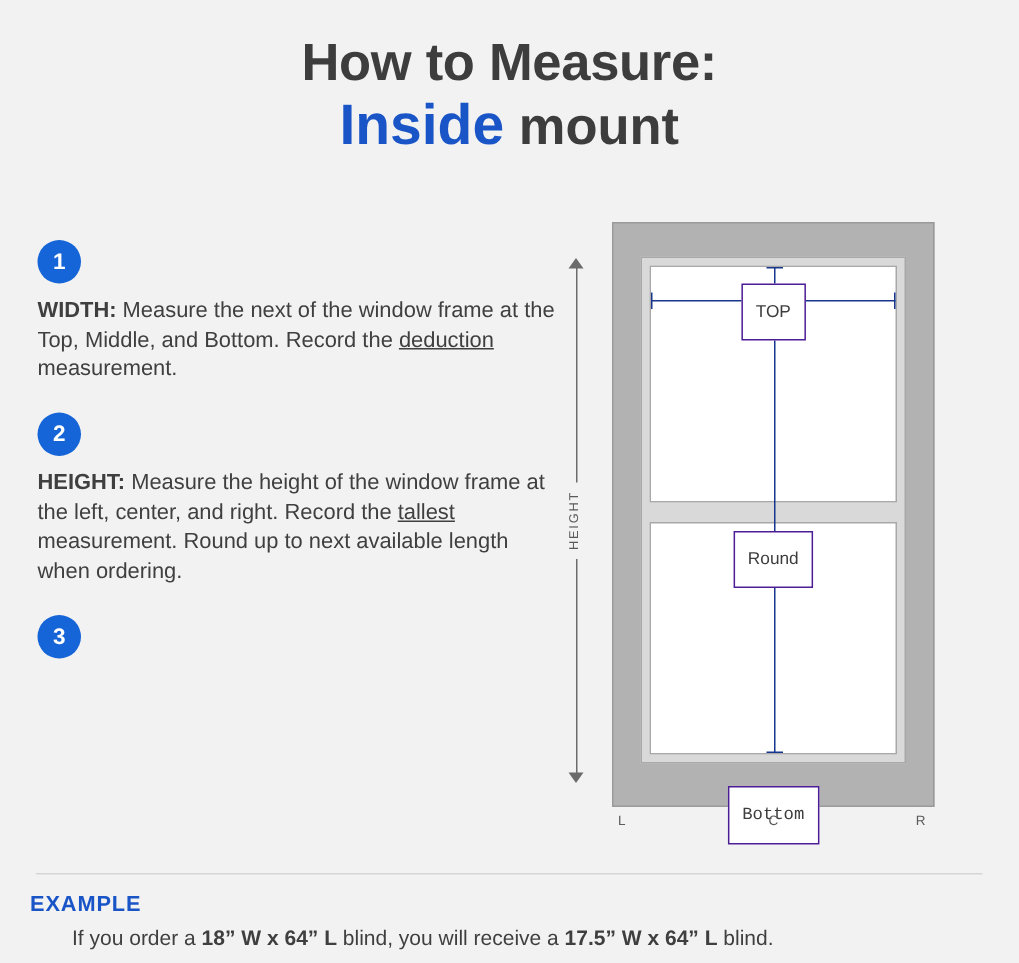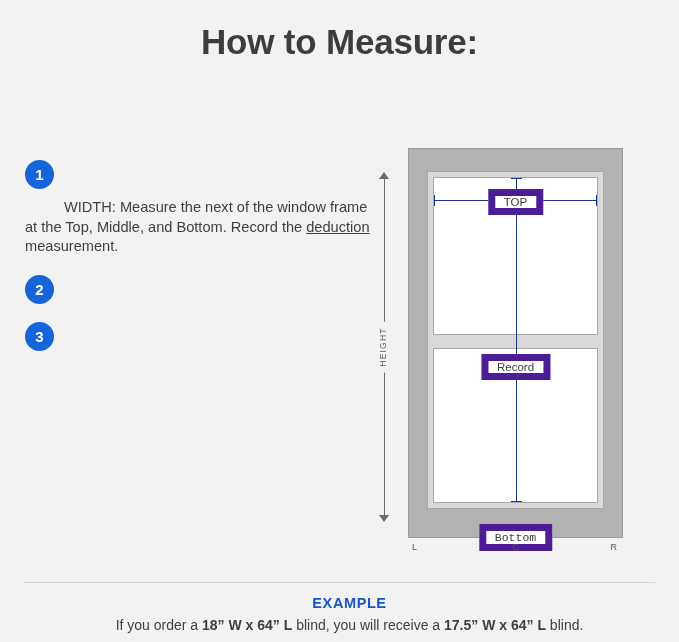--- a/index.html
+++ b/index.html
@@ -68,22 +68,21 @@
     align-items: center;
     justify-content: center;
     margin-bottom: 9px;
   }
   .step-text {
     font-size: 14.6px;
     line-height: 1.35;
     color: #3f3f3f;
   }
   .step-text .label {
-    font-weight: normal;
-    margin-left: 39px;
+    font-weight: bold;
   }
   .u {
     text-decoration: underline;
   }
 
   
   .diagram {
     position: absolute;
     left: 378px;
     top: 130px;
@@ -229,24 +228,24 @@
     background: #17378f;
   }
   .tick {
     position: absolute;
     background: #17378f;
   }
 
   .pane-label {
     position: absolute;
     background: #ffffff;
-    border: 7px solid #4c1d95;
+    border: 1px solid #4c1d95;
     font-size: 11.5px;
     color: #3d3d3d;
-    padding: 0 9px;
+    padding: 12px 9px;
     white-space: nowrap;
   }
   .lbl-top { left: 50%; transform: translateX(-50%); top: 40px; }
   .lbl-middle { left: 50%; transform: translateX(-50%); top: 205px; }
   .lbl-bottom { left: 50%; transform: translateX(-50%); top: 375px; font-family: Liberation Mono, monospace; }
 
   .foot-marks {
     position: absolute;
     left: 30px;
     top: 412px;
@@ -268,58 +267,65 @@
     right: 24px;
     top: 582px;
     height: 1px;
     background: #d5d5d5;
   }
   .example {
     position: absolute;
     left: 0;
     right: 0;
     top: 595px;
-    text-align: center;
+    text-align: left;
     padding-left: 20px;
   }
   .example .title {
     color: #1a55c8;
     font-size: 14.5px;
     font-weight: bold;
     letter-spacing: 0.6px;
   }
   .example .body {
     font-size: 14px;
     color: #3f3f3f;
     margin-top: 6px;
+    margin-left: 28px;
   }
   .example .body b {
     font-weight: bold;
   }
 </style>
 </head>
 <body>
 
 <div class="page">
 
   <div class="heading">
     <div class="line1">How to Measure:</div>
+    <div class="line2">
+      <span class="accent">Inside</span><span> mount</span>
+    </div>
   </div>
 
   <div class="steps">
 
     <div class="step">
       <div class="badge">1</div>
       <div class="step-text">
         <span class="label">WIDTH:</span><span> Measure the next of the window frame at the Top, Middle, and Bottom. Record the </span><span class="u">deduction</span><span> measurement.</span>
       </div>
     </div>
 
     <div class="step">
       <div class="badge">2</div>
+      <div class="step-text">
+        <span class="label">HEIGHT:</span><span> Measure the height of the window frame at the left, center, and right. Record the </span><span class="u">tallest</span><span> measurement. Round up to next available length when ordering.</span>
+      </div>
     </div>
 
     <div class="step">
       <div class="badge">3</div>
     </div>
 
   </div>
 
   <div class="diagram">
 
@@ -345,21 +351,21 @@
         <div class="m-line-h" style="left:6px; right:6px; top:28px;"></div>
         <div class="tick" style="left:6px; top:23px; width:1px; height:11px;"></div>
         <div class="tick" style="right:6px; top:23px; width:1px; height:11px;"></div>
 
         <div class="m-line-v" style="left:50%; top:6px; bottom:6px;"></div>
         <div class="tick" style="left:calc(50% - 5px); top:6px; width:11px; height:1px;"></div>
         <div class="tick" style="left:calc(50% - 5px); bottom:6px; width:11px; height:1px;"></div>
       </div>
 
       <div class="pane-label lbl-top">TOP</div>
-      <div class="pane-label lbl-middle">Record</div>
+      <div class="pane-label lbl-middle">Round</div>
       <div class="pane-label lbl-bottom">Bottom</div>
     </div>
 
     <div class="foot-marks">
       <span class="mk-l">L</span>
       <span class="mk-c">C</span>
       <span class="mk-r">R</span>
     </div>
 
   </div>

